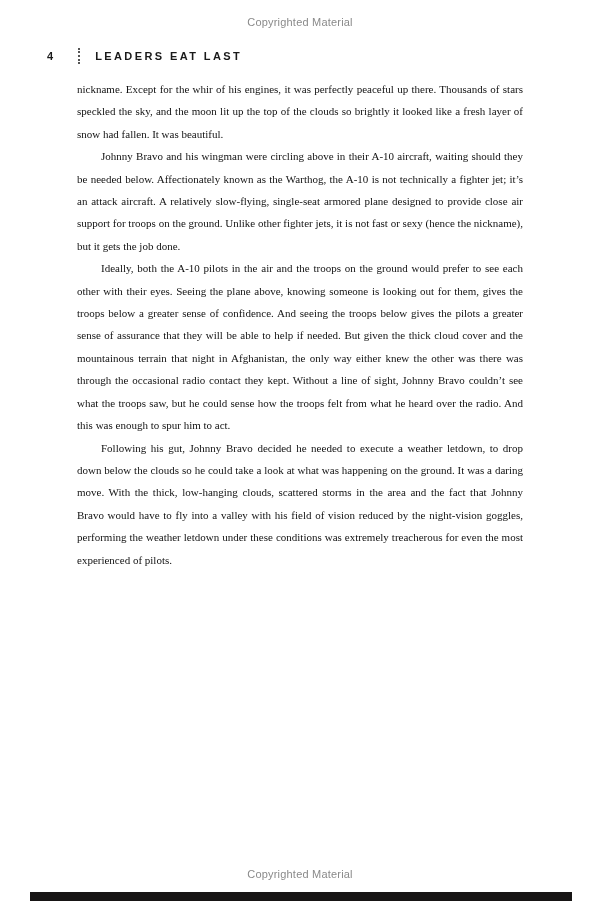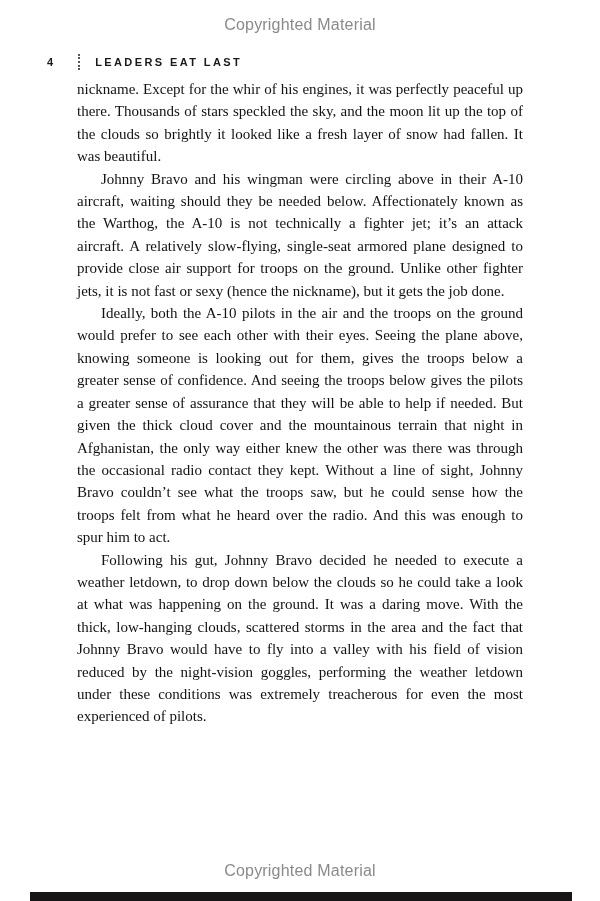--- a/index.html
+++ b/index.html
@@ -15,21 +15,21 @@
     box-sizing: border-box;
     display: flex;
     flex-direction: column;
     overflow: hidden;
     font-family: "Liberation Serif", serif;
   }
   .copyright {
     text-align: center;
     color: #8a8a8a;
     font-family: "Liberation Sans", sans-serif;
-    font-size: 16px;
+    font-size: 11px;
     letter-spacing: 0.2px;
   }
   .copyright.top {
     margin-top: 16px;
   }
   .running-header {
     display: flex;
     align-items: center;
     margin: 20px 0 0 47px;
     font-family: "Liberation Sans", sans-serif;
@@ -46,23 +46,23 @@
     border-left: 2px dotted #555;
     margin: 0 15px 0 25px;
   }
   .header-title {
     font-weight: bold;
     font-size: 11px;
     letter-spacing: 2.4px;
   }
   .body-text {
     flex: 1;
-    margin: 8px 77px 0 77px;
+    margin: 14px 77px 0 77px;
     text-align: justify;
-    font-size: 15px;
+    font-size: 11px;
     line-height: 22.4px;
     color: #121212;
   }
   .body-text p {
     margin: 0;
     text-indent: 24px;
   }
   .body-text p.no-indent {
     text-indent: 0;
   }

